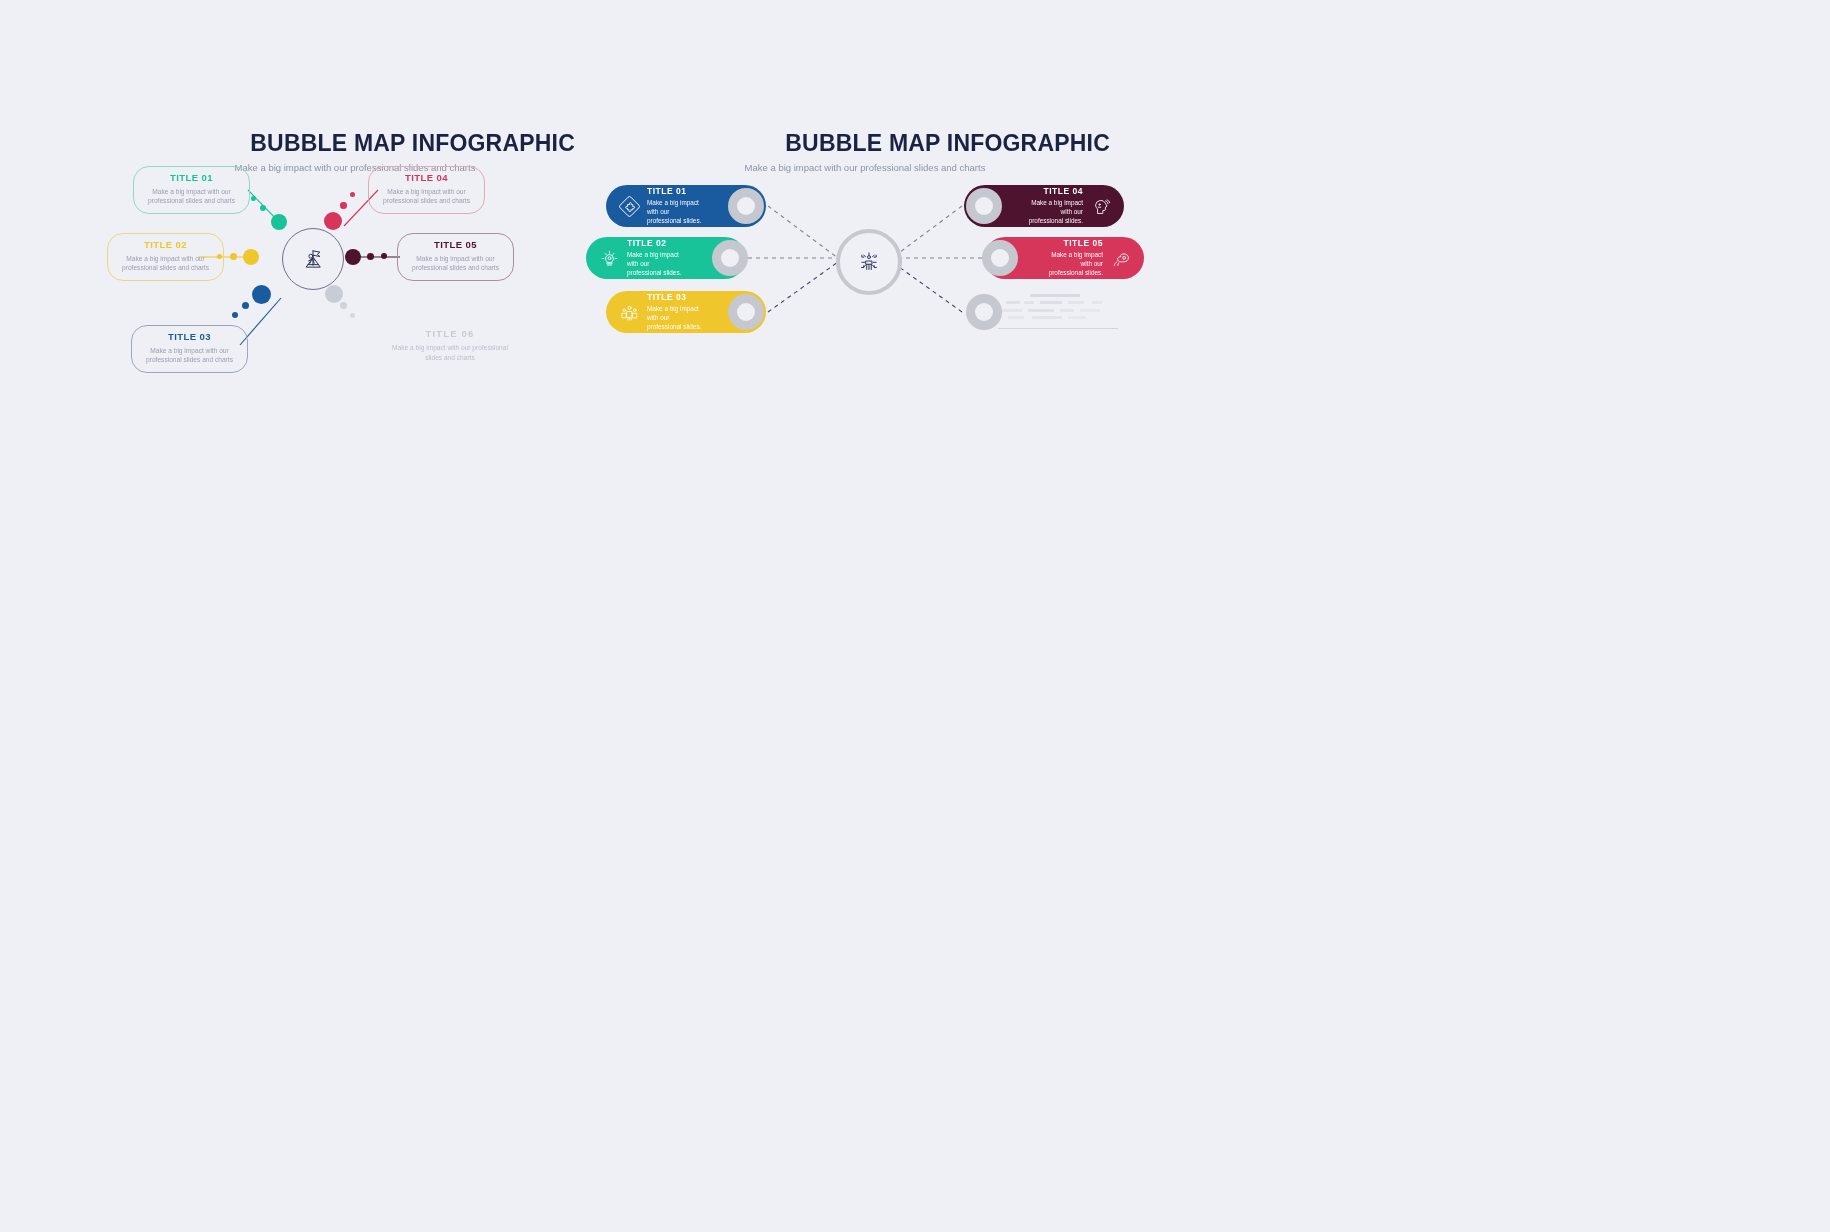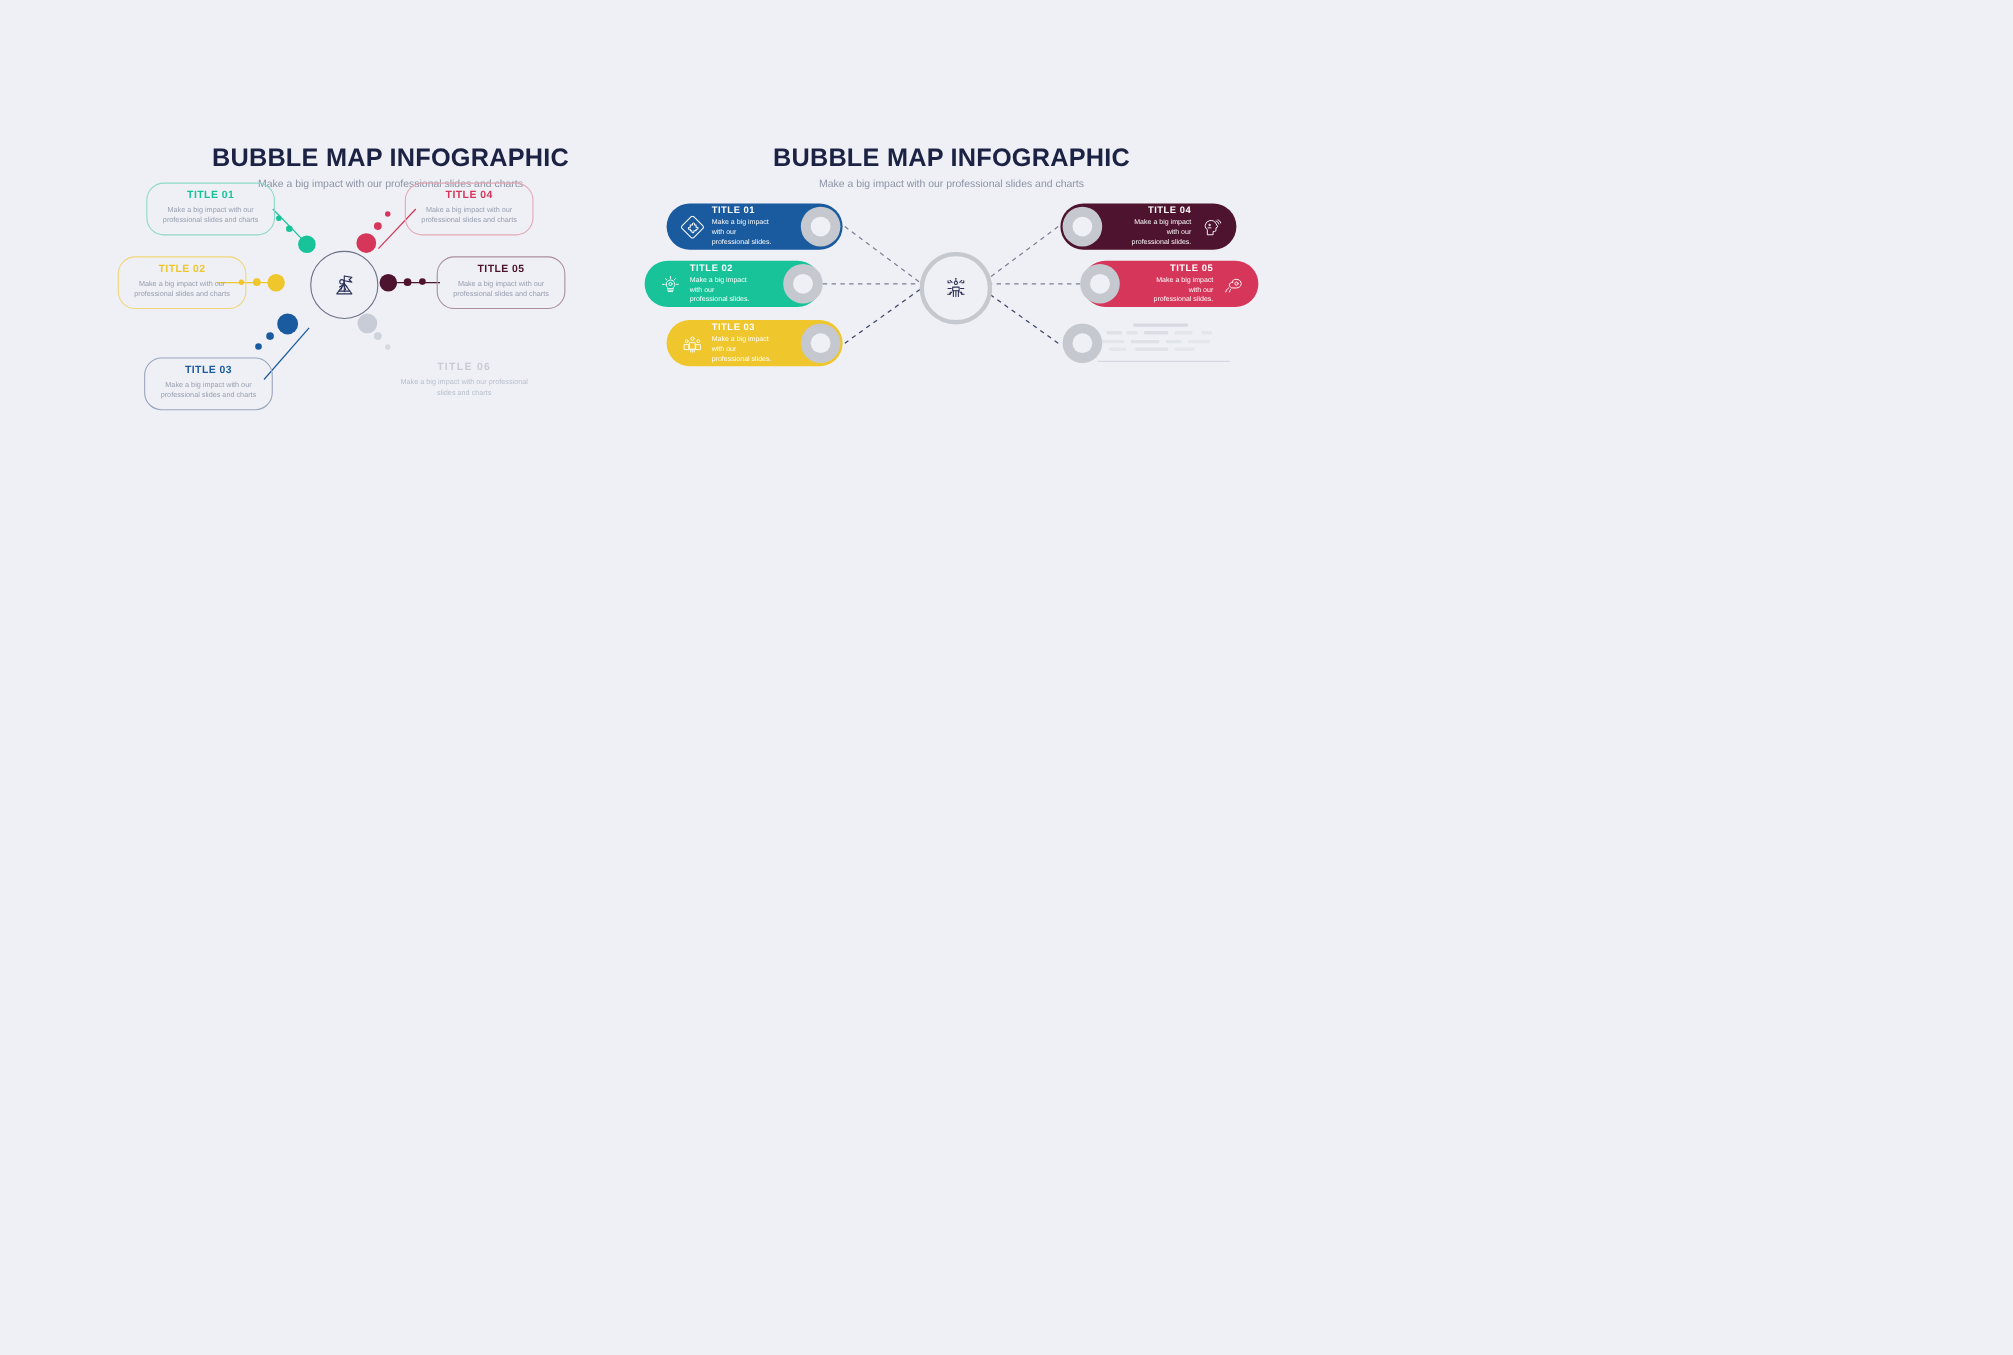--- a/index.html
+++ b/index.html
@@ -21,20 +21,21 @@
   
   .panel { position: absolute; }
   .panel-head { position: absolute; text-align: center; width: 100%; }
   .panel-title {
     font-size: 23px;
     font-weight: bold;
     letter-spacing: 0.2px;
     color: #1b2243;
     margin: 0;
     white-space: nowrap;
+    text-align: right;
   }
   .panel-sub {
     font-size: 9.5px;
     color: #8d93a5;
     margin: 5px 0 0 0;
     white-space: nowrap;
   }
 
   
   #panel-left { left: 135px; top: 130px; width: 440px; height: 260px; }
@@ -221,21 +222,21 @@
     <div class="lcard" style="left:233px; top:36px; width:117px; border-color:#e4a9b6;">
       <p class="lc-title" style="color:#d6365a;">TITLE 04</p>
       <p class="lc-desc">Make a big impact with our professional slides and charts</p>
     </div>
 
     <div class="lcard" style="left:262px; top:103px; width:117px; border-color:#ab8f9d;">
       <p class="lc-title" style="color:#4d132f;">TITLE 05</p>
       <p class="lc-desc">Make a big impact with our professional slides and charts</p>
     </div>
 
-    <div class="lghost" style="left:222px; top:198px;">
+    <div class="lghost" style="left:250px; top:198px;">
       <p class="lc-title">TITLE 06</p>
       <p class="lc-desc">Make a big impact with our professional slides and charts</p>
     </div>
   </div>
 
   <div class="panel" id="panel-right">
 
     <div class="panel-head">
       <h1 class="panel-title">BUBBLE MAP INFOGRAPHIC</h1>
       <p class="panel-sub">Make a big impact with our professional slides and charts</p>

